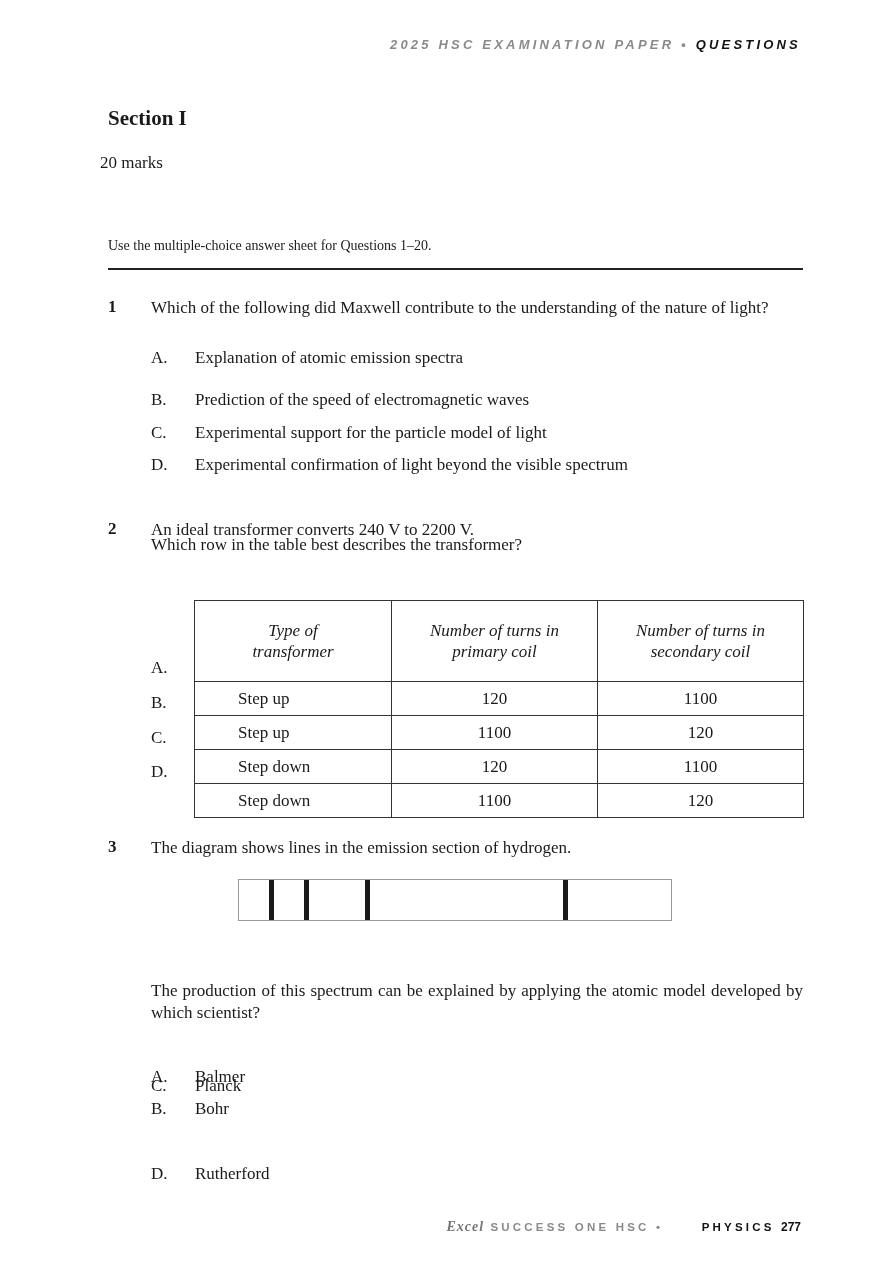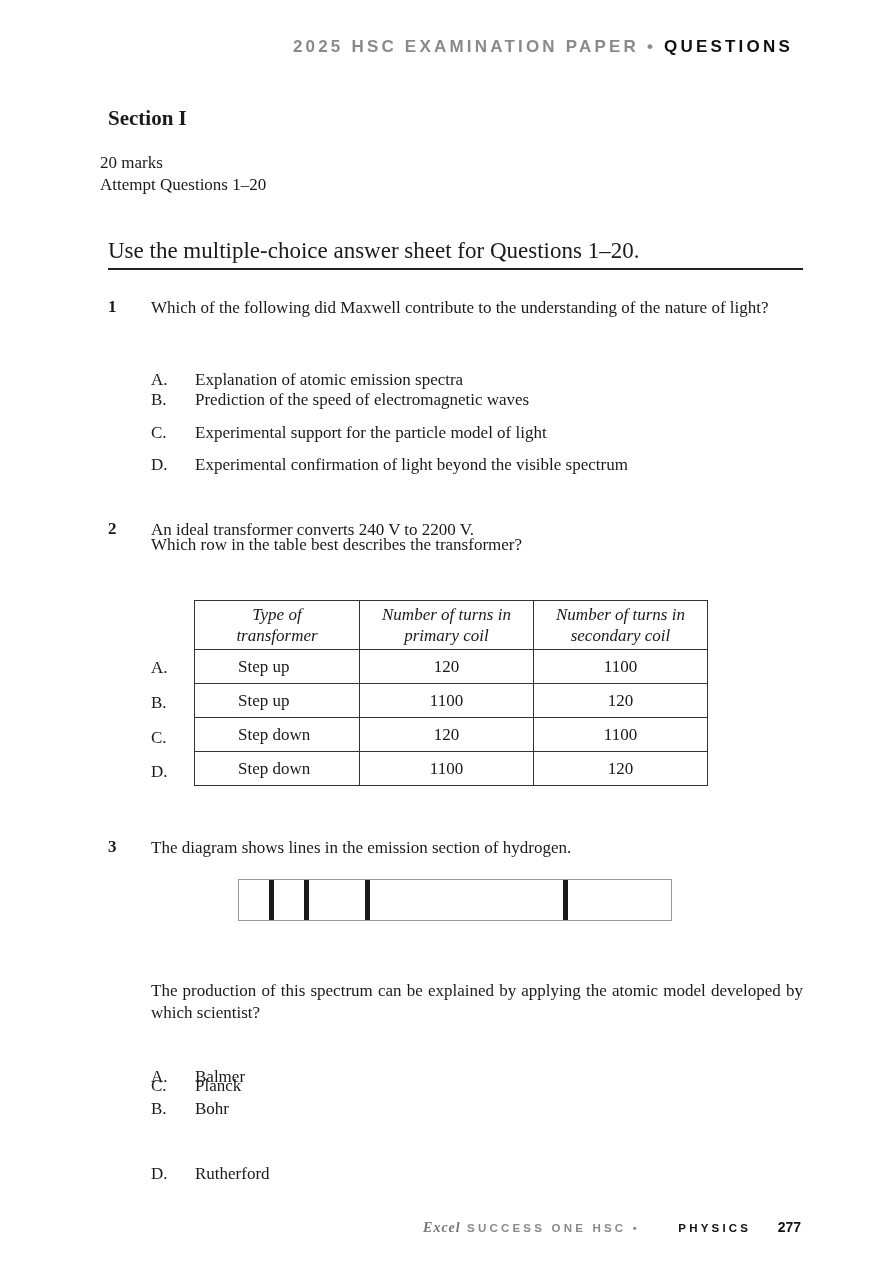--- a/index.html
+++ b/index.html
@@ -1,61 +1,60 @@
 <!DOCTYPE html>
 <html><head>
 <meta charset="utf-8">
 <style>
   html, body { margin: 0; padding: 0; background: #ffffff; }
   body { width: 869px; height: 1280px; position: relative; overflow: hidden;
          font-family: "Liberation Serif", "DejaVu Serif", serif; color: #1a1a1a; }
   .abs { position: absolute; }
-  .running-head { top: 37px; right: 76px; font-family: "Liberation Sans", "DejaVu Sans", sans-serif;
-    font-size: 17px; letter-spacing: 3.2px; color: #8a8a8a; font-weight: bold; }
+  .running-head { top: 37px; right: 68px; font-family: "Liberation Sans", "DejaVu Sans", sans-serif;
+    font-size: 13px; letter-spacing: 3.2px; color: #8a8a8a; font-weight: bold; font-style: italic; }
   .running-head .strong { color: #111; }
   .section-title { left: 108px; top: 106px; font-size: 21px; font-weight: bold; }
   .marks { left: 100px; top: 152px; font-size: 17px; font-weight: normal; line-height: 22px; }
-  .instruction { left: 108px; top: 238px; font-size: 23px; }
+  .instruction { left: 108px; top: 238px; font-size: 14px; }
   .rule { left: 108px; top: 268px; width: 695px; height: 2px; background: #222; }
   .qnum { font-weight: bold; font-size: 17px; left: 108px; }
   .qtext { left: 151px; width: 652px; font-size: 17px; line-height: 22px; text-align: justify; }
   .opt { left: 151px; font-size: 17px; }
   .opt .letter { display: inline-block; width: 44px; }
   table.tf { border-collapse: collapse; position: absolute; left: 194px; top: 600px; font-size: 17px; }
   table.tf th, table.tf td { border: 1.5px solid #333; text-align: center; }
-  table.tf th { font-weight: normal; font-style: italic; height: 48px; line-height: 21px; padding: 0; }
+  table.tf th { font-weight: normal; font-style: italic; height: 48px; line-height: 21px; padding: 16px; }
   table.tf td { height: 33px; padding: 0; }
   .rowlabel { left: 151px; font-size: 17px; }
   .spectrum { left: 238px; top: 879px; width: 434px; height: 42px; border: 1px solid #999; box-sizing: border-box; }
   .line { position: absolute; top: 0; width: 5px; height: 100%; background: #1a1a1a; }
   .footer { top: 1219px; right: 68px; font-family: "Liberation Sans", "DejaVu Sans", sans-serif; font-size: 11.5px; letter-spacing: 3.2px; color: #8a8a8a; font-weight: bold; }
   .footer .brand { font-family: "Liberation Serif", serif; font-style: italic; color: #777; letter-spacing: 1px; font-size: 14px; }
   .footer .subj { color: #111; margin-left: 32px; }
-  .footer .pg { color: #111; font-size: 14px; letter-spacing: 0; margin-left: 20px; }
+  .footer .pg { color: #111; font-size: 12px; letter-spacing: 0; margin-left: 0; }
 </style>
 </head>
 <body>
 
 <div class="abs running-head">
   <span>2025 HSC EXAMINATION PAPER</span>
   <span>•</span>
   <span class="strong">QUESTIONS</span>
 </div>
 
 <div class="abs section-title">Section I</div>
 <div class="abs marks">
   <div>20 marks</div>
-  <div>Attempt Questions 1–20</div>
 </div>
 <div class="abs instruction">Use the multiple-choice answer sheet for Questions 1–20.</div>
 <div class="abs rule"></div>
 
 <div class="abs qnum" style="top:297px">1</div>
 <div class="abs qtext" style="top:297px">Which of the following did Maxwell contribute to the understanding of the nature of light?</div>
-<div class="abs opt" style="top:370px">
+<div class="abs opt" style="top:348px">
   <span class="letter">A.</span><span>Explanation of atomic emission spectra</span>
 </div>
 <div class="abs opt" style="top:390px">
   <span class="letter">B.</span><span>Prediction of the speed of electromagnetic waves</span>
 </div>
 <div class="abs opt" style="top:423px">
   <span class="letter">C.</span><span>Experimental support for the particle model of light</span>
 </div>
 <div class="abs opt" style="top:455px">
   <span class="letter">D.</span><span>Experimental confirmation of light beyond the visible spectrum</span>

